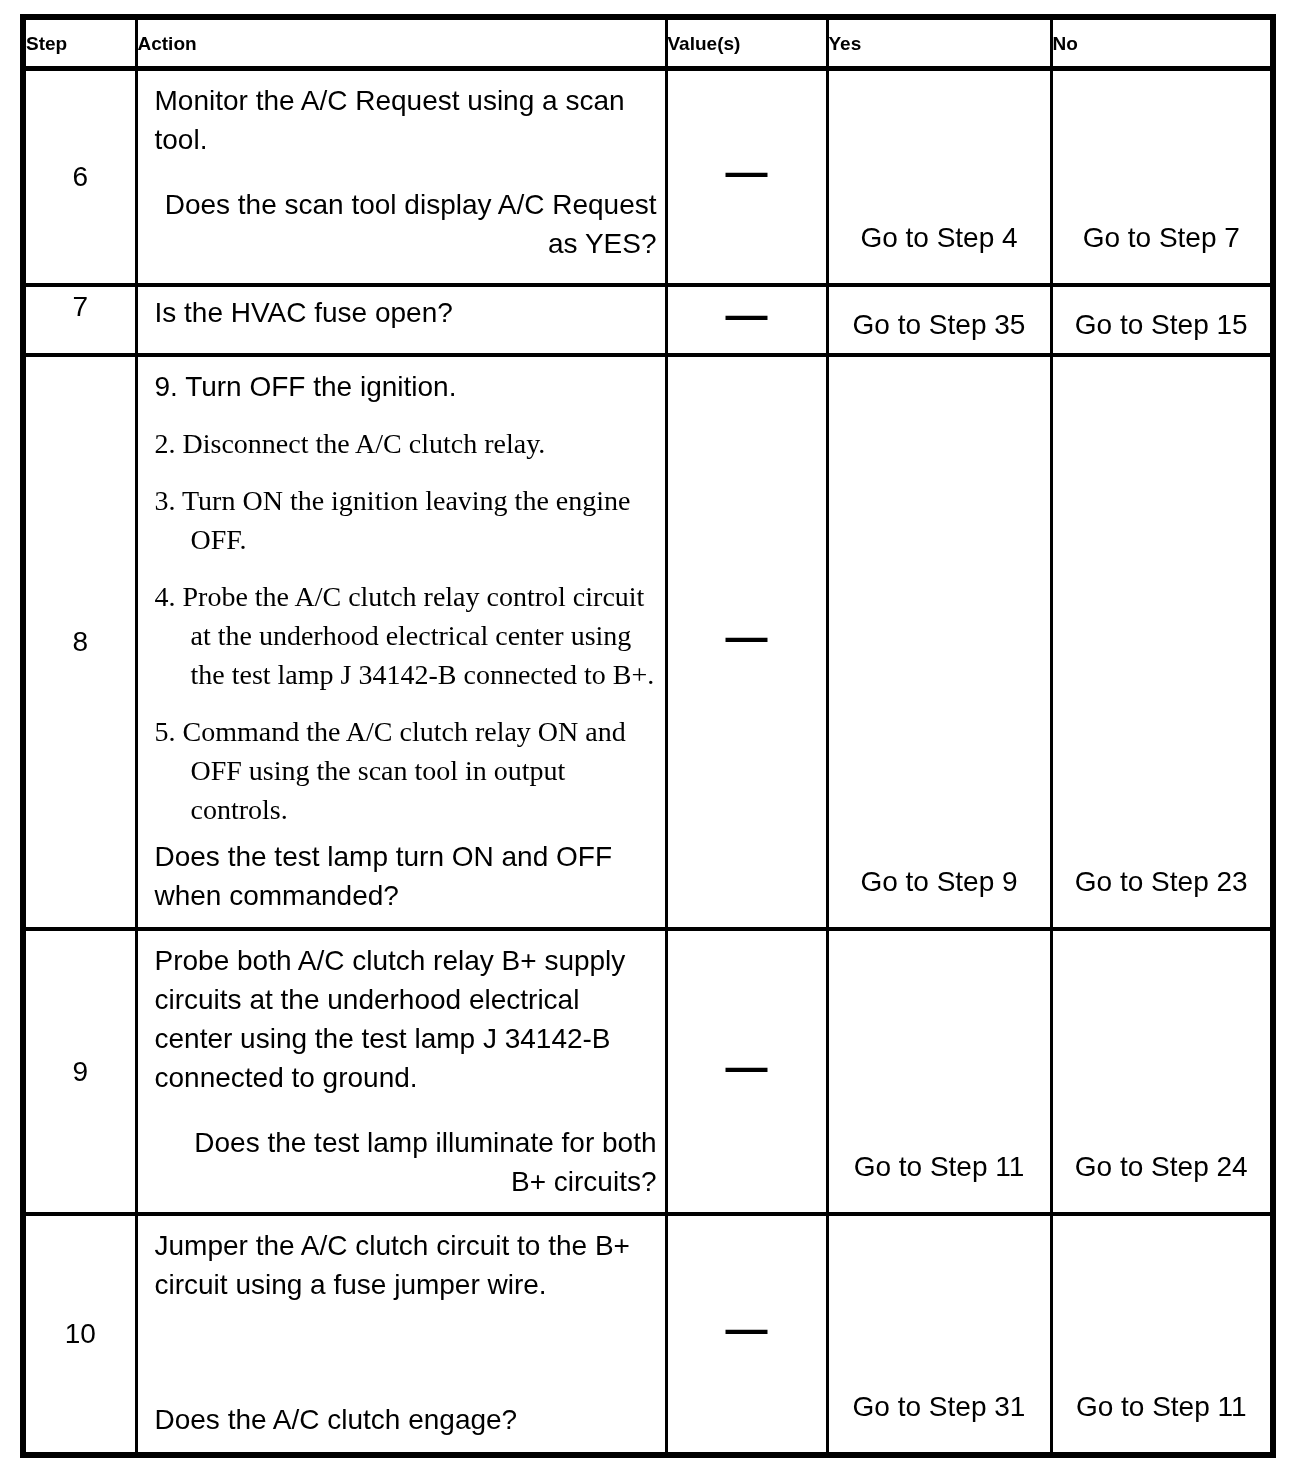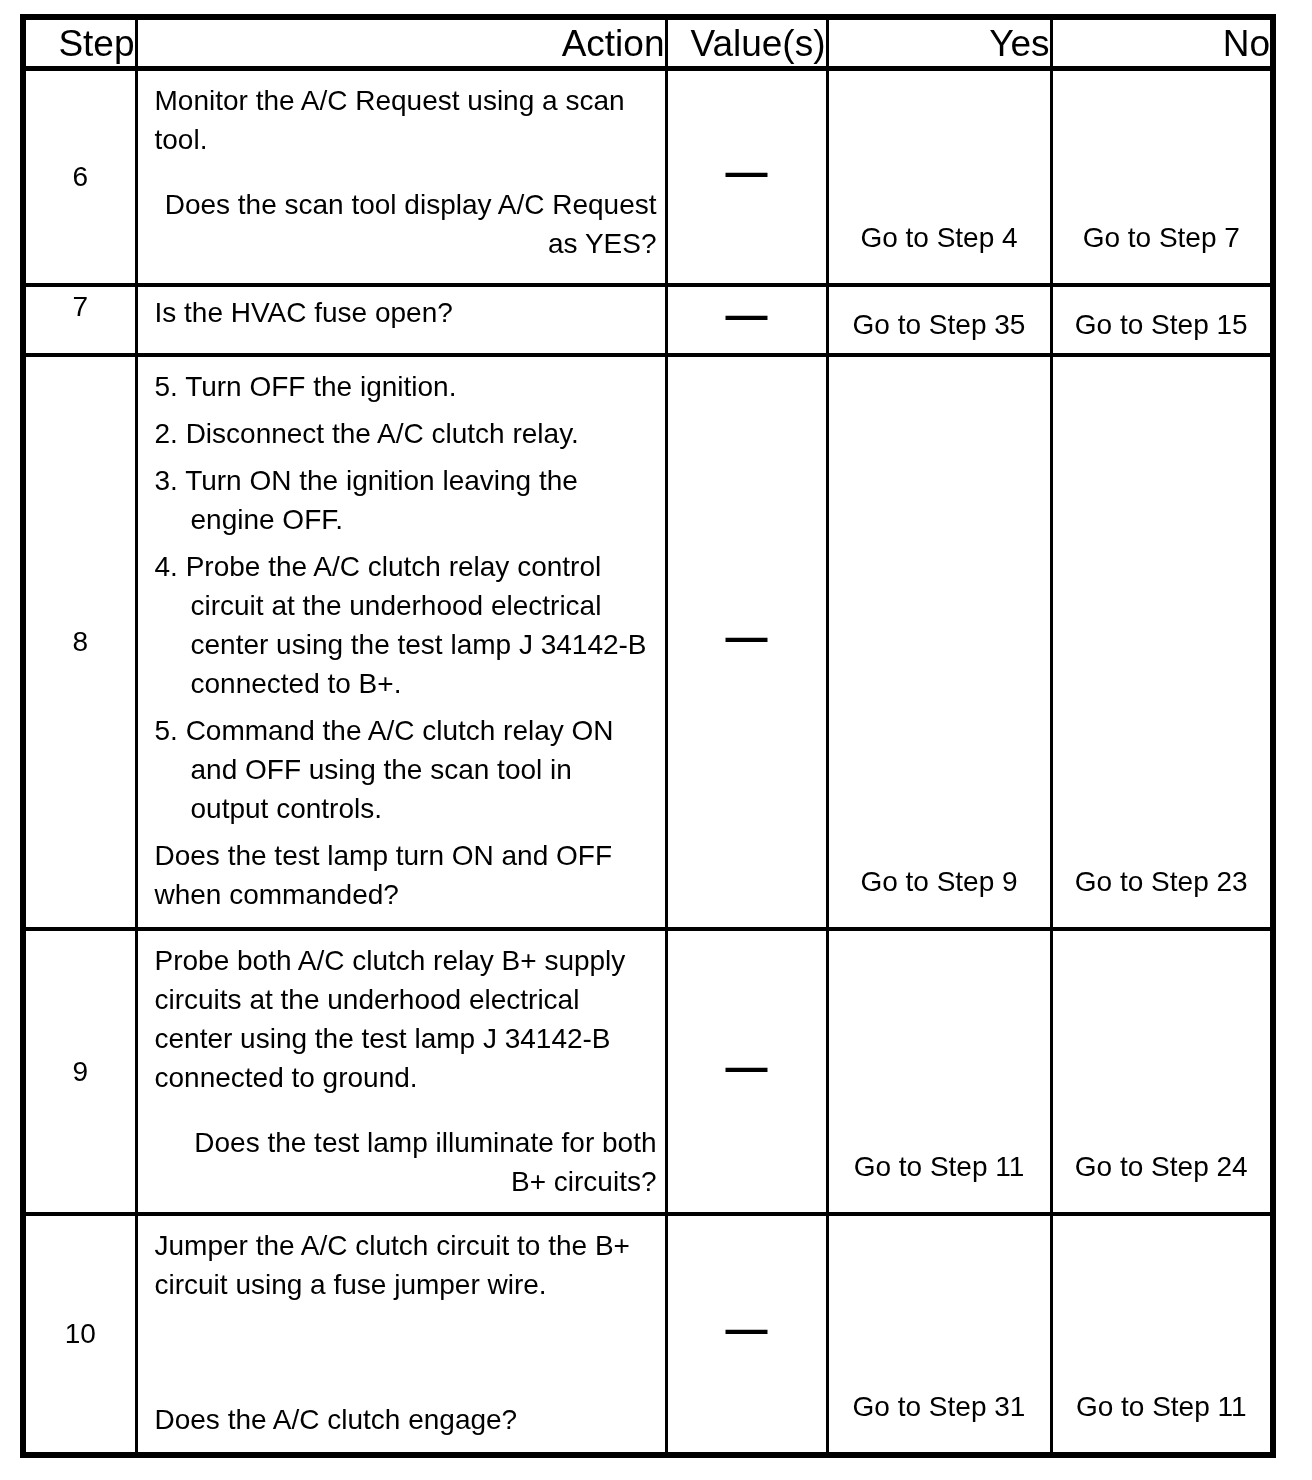--- a/index.html
+++ b/index.html
@@ -33,23 +33,23 @@
     border: 3px solid #000;
     border-top-width: 4px;
     border-bottom-width: 4px;
     font-size: 28px;
     line-height: 39px;
     padding: 0;
     overflow: hidden;
   }
   th {
     height: 46px;
-    font-weight: normal;
-    font-size: 37px;
-    text-align: right;
+    font-weight: bold;
+    font-size: 19px;
+    text-align: left;
     vertical-align: middle;
     border-bottom-width: 5px;
   }
   .cell-step {
     text-align: center;
     vertical-align: middle;
   }
   .cell-action {
     vertical-align: top;
     padding: 10px 8px 0 17px;
@@ -72,21 +72,21 @@
   .para { margin: 0; }
   .question { margin: 0; }
   .gap-blank { margin-top: 26px; text-align: right; }   
   .gap-large { margin-top: 96px; }   
   .gap-small { margin-top: 8px; }    
   .list-item {
     padding-left: 36px;
     text-indent: -36px;
     margin: 0;
   }
-  .list-item + .list-item { margin-top: 8px; }
+  .list-item + .list-item { margin-top: 18px; font-family: Liberation Serif, serif; }
   .dash {
     font-size: 42px;
     font-weight: bold;
     line-height: 20px;
     display: inline-block;
   }
 </style>
 </head>
 <body>
 
@@ -131,21 +131,21 @@
         <td class="cell-value">
           <span class="dash">—</span>
         </td>
         <td class="cell-go">Go to Step 35</td>
         <td class="cell-go">Go to Step 15</td>
       </tr>
 
       <tr style="height:574px">
         <td class="cell-step">8</td>
         <td class="cell-action">
-          <div class="list-item">5. Turn OFF the ignition.</div>
+          <div class="list-item">9. Turn OFF the ignition.</div>
           <div class="list-item">2. Disconnect the A/C clutch relay.</div>
           <div class="list-item">3. Turn ON the ignition leaving the engine OFF.</div>
           <div class="list-item">4. Probe the A/C clutch relay control circuit at the underhood electrical center using the test lamp J 34142-B connected to B+.</div>
           <div class="list-item">5. Command the A/C clutch relay ON and OFF using the scan tool in output controls.</div>
           <div class="question gap-small">Does the test lamp turn ON and OFF when commanded?</div>
         </td>
         <td class="cell-value">
           <span class="dash">—</span>
         </td>
         <td class="cell-go">Go to Step 9</td>

